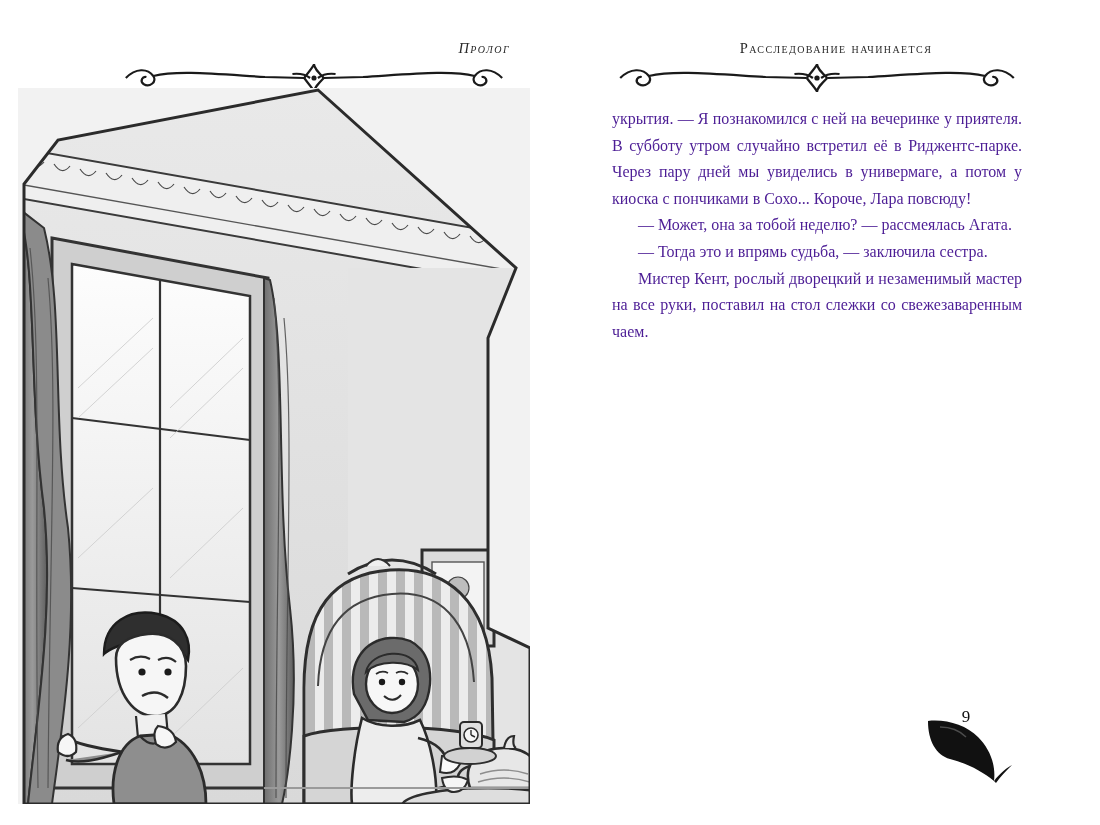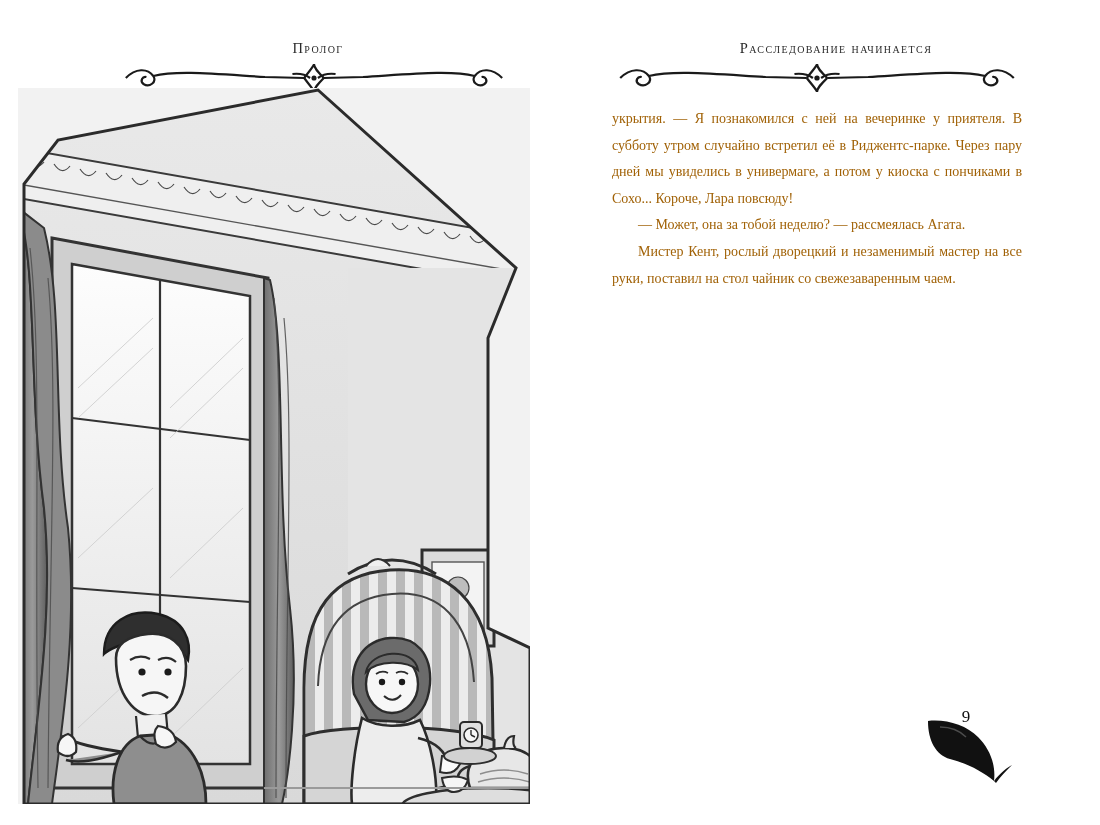--- a/index.html
+++ b/index.html
@@ -37,40 +37,40 @@
   
   .runhead {
     font-variant: small-caps;
     font-size: 14.5px;
     letter-spacing: 1.4px;
     color: #2a2a2a;
     height: 20px;
     line-height: 20px;
     white-space: nowrap;
   }
-  .runhead-left { text-align: center; padding-left: 8px; }
+  .runhead-left { text-align: right; padding-left: 8px; font-style: italic; }
   .runhead-right { text-align: center; padding-left: 38px; }
 
   
   .ornament {
     width: 100%;
     height: 28px;
     margin-top: 6px;
     margin-bottom: 14px;
   }
   .ornament svg { display: block; width: 100%; height: 28px; }
 
   
   .textcol {
-    font-size: 14px;
+    font-size: 16px;
     line-height: 26.6px;
     text-align: justify;
     text-justify: inter-word;
     hyphens: manual;
-    color: #a16207;
+    color: #4c1d95;
   }
   .textcol p { margin: 0; text-indent: 26px; }
   .textcol p.noindent { text-indent: 0; }
   .left-text {
     font-size: 18.6px;
     line-height: 26.6px;
     text-align: justify;
     color: #111;
   }
 
@@ -358,21 +358,22 @@
           <path d="M178 10 C 186 9, 192 11, 196 14"></path>
           <path d="M222 10 C 214 9, 208 11, 204 14"></path>
         </g>
         <circle cx="200" cy="14" r="2.6" fill="#1a1a1a"></circle>
       </svg>
     </div>
 
     <div class="textcol">
       <p class="noindent">укрытия. — Я познакомился с ней на вечеринке у приятеля. В субботу утром случайно встретил её в Риджентс-парке. Через пару дней мы увиделись в универмаге, а потом у киоска с пончиками в Сохо... Короче, Лара повсюду!</p>
       <p>— Может, она за тобой неделю? — рассмеялась Агата.</p>
-      <p>Мистер Кент, рослый дворецкий и незаменимый мастер на все руки, поставил на стол чайник со свежезаваренным чаем.</p>
+      <p>— Тогда это и впрямь судьба, — заключила сестра.</p>
+      <p>Мистер Кент, рослый дворецкий и незаменимый мастер на все руки, поставил на стол слежки со свежезаваренным чаем.</p>
     </div>
 
     <div class="folio">
       <div class="num">9</div>
       <svg width="92" height="64" viewBox="0 0 92 64">
         <path d="M8 2 C 26 0, 46 6, 58 18 C 70 30, 76 46, 74 62 C 62 52, 46 44, 30 40 C 16 36, 8 22, 8 2 Z" fill="#111"></path>
         <path d="M20 8 C 30 8, 40 12, 46 18" fill="none" stroke="#fff" stroke-width="1.4" opacity="0.25"></path>
         <path d="M74 62 C 80 54, 88 48, 92 46 C 86 52, 80 58, 76 64 Z" fill="#111"></path>
       </svg>
     </div>

